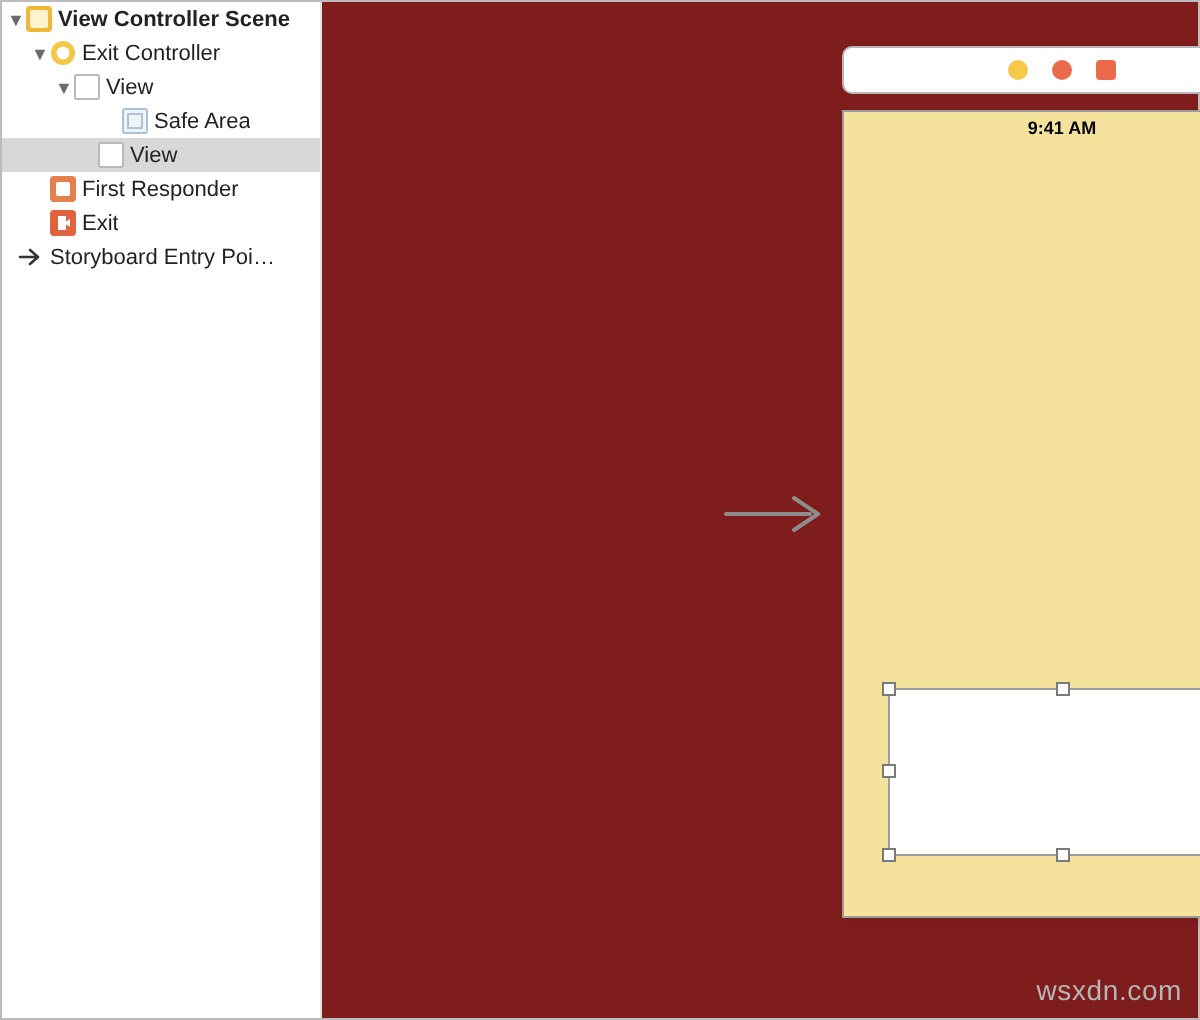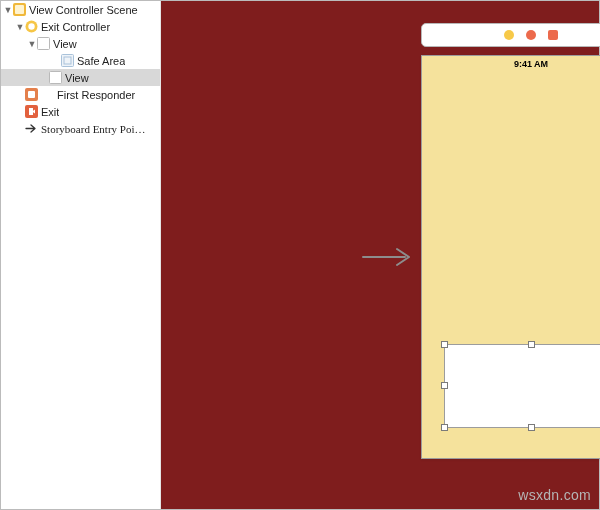--- a/index.html
+++ b/index.html
@@ -45,21 +45,21 @@
   <div class="sidebar">
 
     <div class="tree-row" style="padding-left:2px;">
       <span class="disclosure">▼</span>
       <span class="icon">
         <svg viewBox="0 0 13 13">
             <rect x="0" y="0" width="13" height="13" rx="2" fill="#f0b83a"></rect>
             <rect x="2" y="2" width="9" height="9" rx="1" fill="#fff3cf"></rect>
           </svg>
       </span>
-      <span class="label" style="font-weight:400;text-align:center;">View Controller Scene</span>
+      <span class="label" style="font-weight:700;text-align:center;">View Controller Scene</span>
     </div>
 
     <div class="tree-row" style="padding-left:14px;">
       <span class="disclosure">▼</span>
       <span class="icon">
         <svg viewBox="0 0 13 13">
             <circle cx="6.5" cy="6.5" r="6" fill="#f6c646"></circle>
             <circle cx="6.5" cy="6.5" r="3.2" fill="#fff"></circle>
           </svg>
       </span>
@@ -88,42 +88,42 @@
 
     <div class="tree-row selected" style="padding-left:48px;">
       <span class="icon">
         <svg viewBox="0 0 13 13">
             <rect x="0.5" y="0.5" width="12" height="12" rx="1" fill="#fff" stroke="#b9b9b9"></rect>
           </svg>
       </span>
       <span class="label">View</span>
     </div>
 
-    <div class="tree-row" style="padding-left:24px;gap:16px;">
+    <div class="tree-row" style="padding-left:24px;">
       <span class="icon">
         <svg viewBox="0 0 13 13">
             <rect x="0" y="0" width="13" height="13" rx="2" fill="#e4804c"></rect>
             <rect x="3" y="3" width="7" height="7" rx="1" fill="#fff"></rect>
           </svg>
       </span>
       <span class="label">First Responder</span>
     </div>
 
     <div class="tree-row" style="padding-left:24px;">
       <span class="icon">
         <svg viewBox="0 0 13 13">
             <rect x="0" y="0" width="13" height="13" rx="2" fill="#e2613e"></rect>
             <path d="M4 3h4v7H4z" fill="#fff"></path>
             <path d="M7 6.5l3-2v4z" fill="#fff"></path>
           </svg>
       </span>
       <span class="label">Exit</span>
     </div>
 
-    <div class="tree-row" style="padding-left:24px;font-family:Liberation Serif, serif;">
+    <div class="tree-row" style="padding-left:8px;">
       <span class="icon">
         <svg viewBox="0 0 13 13">
             <path d="M1 6.5h8M6 3l4 3.5L6 10" stroke="#333" stroke-width="1.3" fill="none" stroke-linecap="round" stroke-linejoin="round"></path>
           </svg>
       </span>
       <span class="label">Storyboard Entry Poi…</span>
     </div>
   </div>
 
   <div class="canvas">

